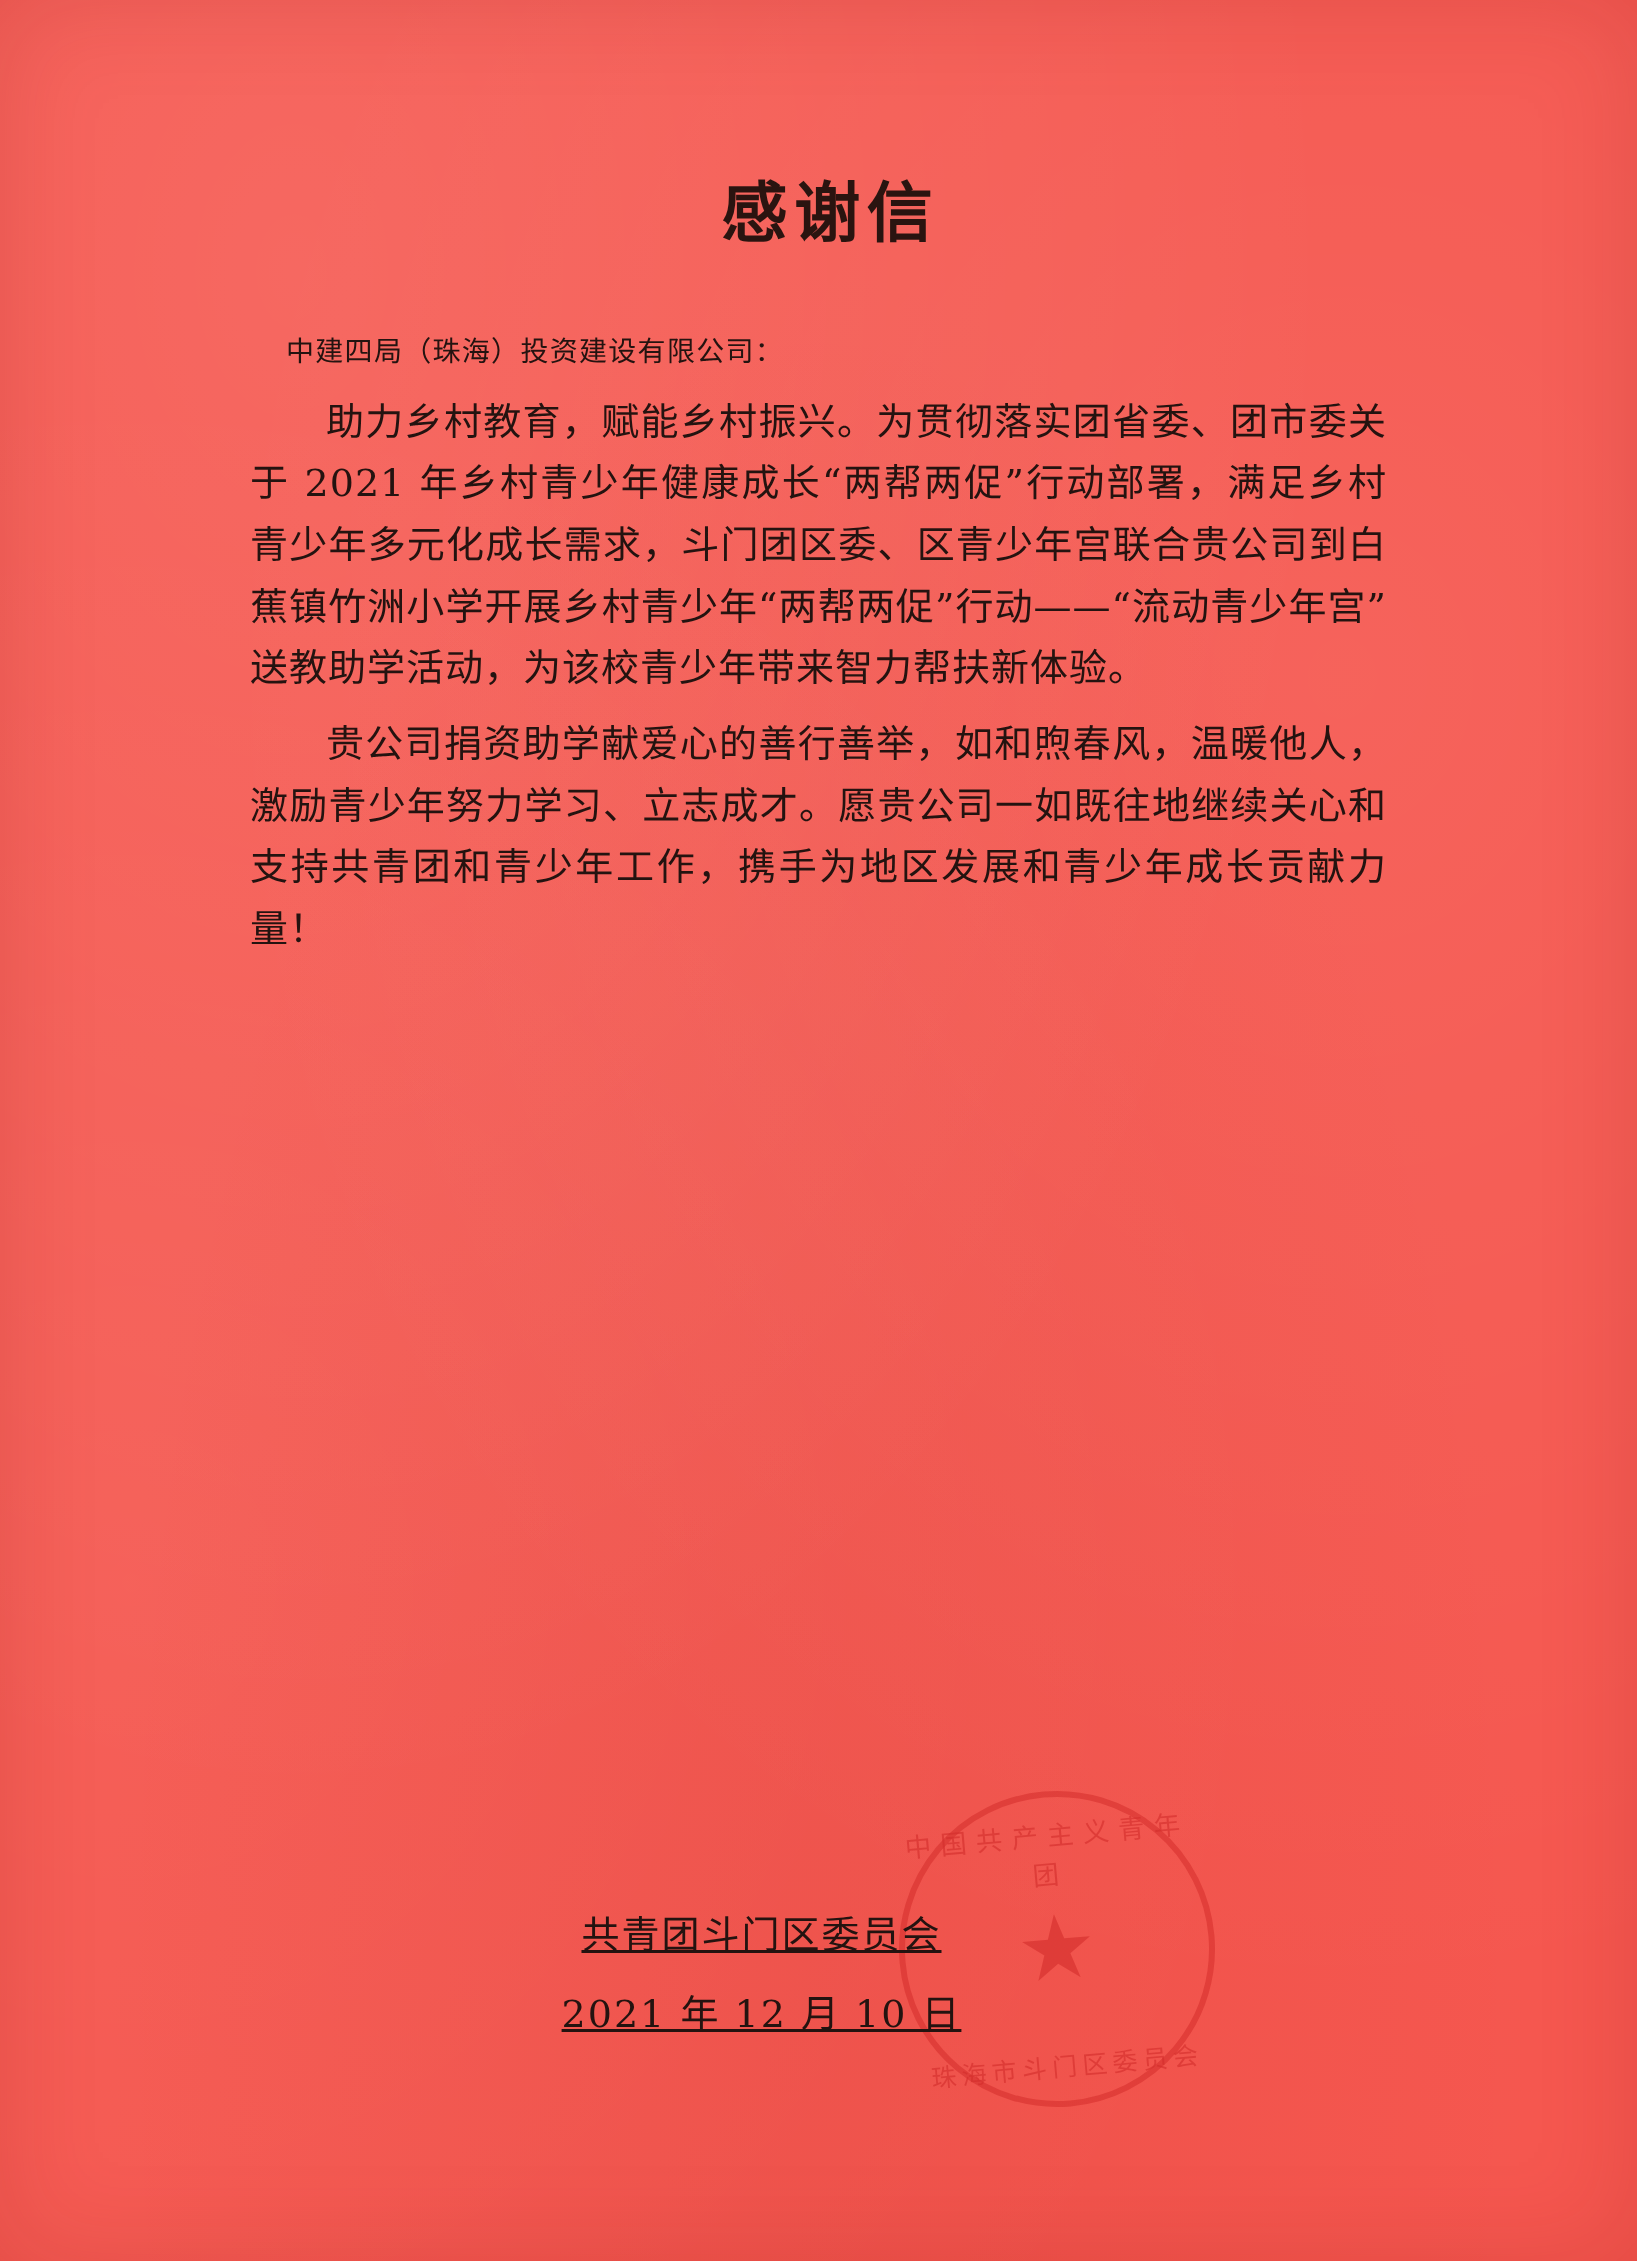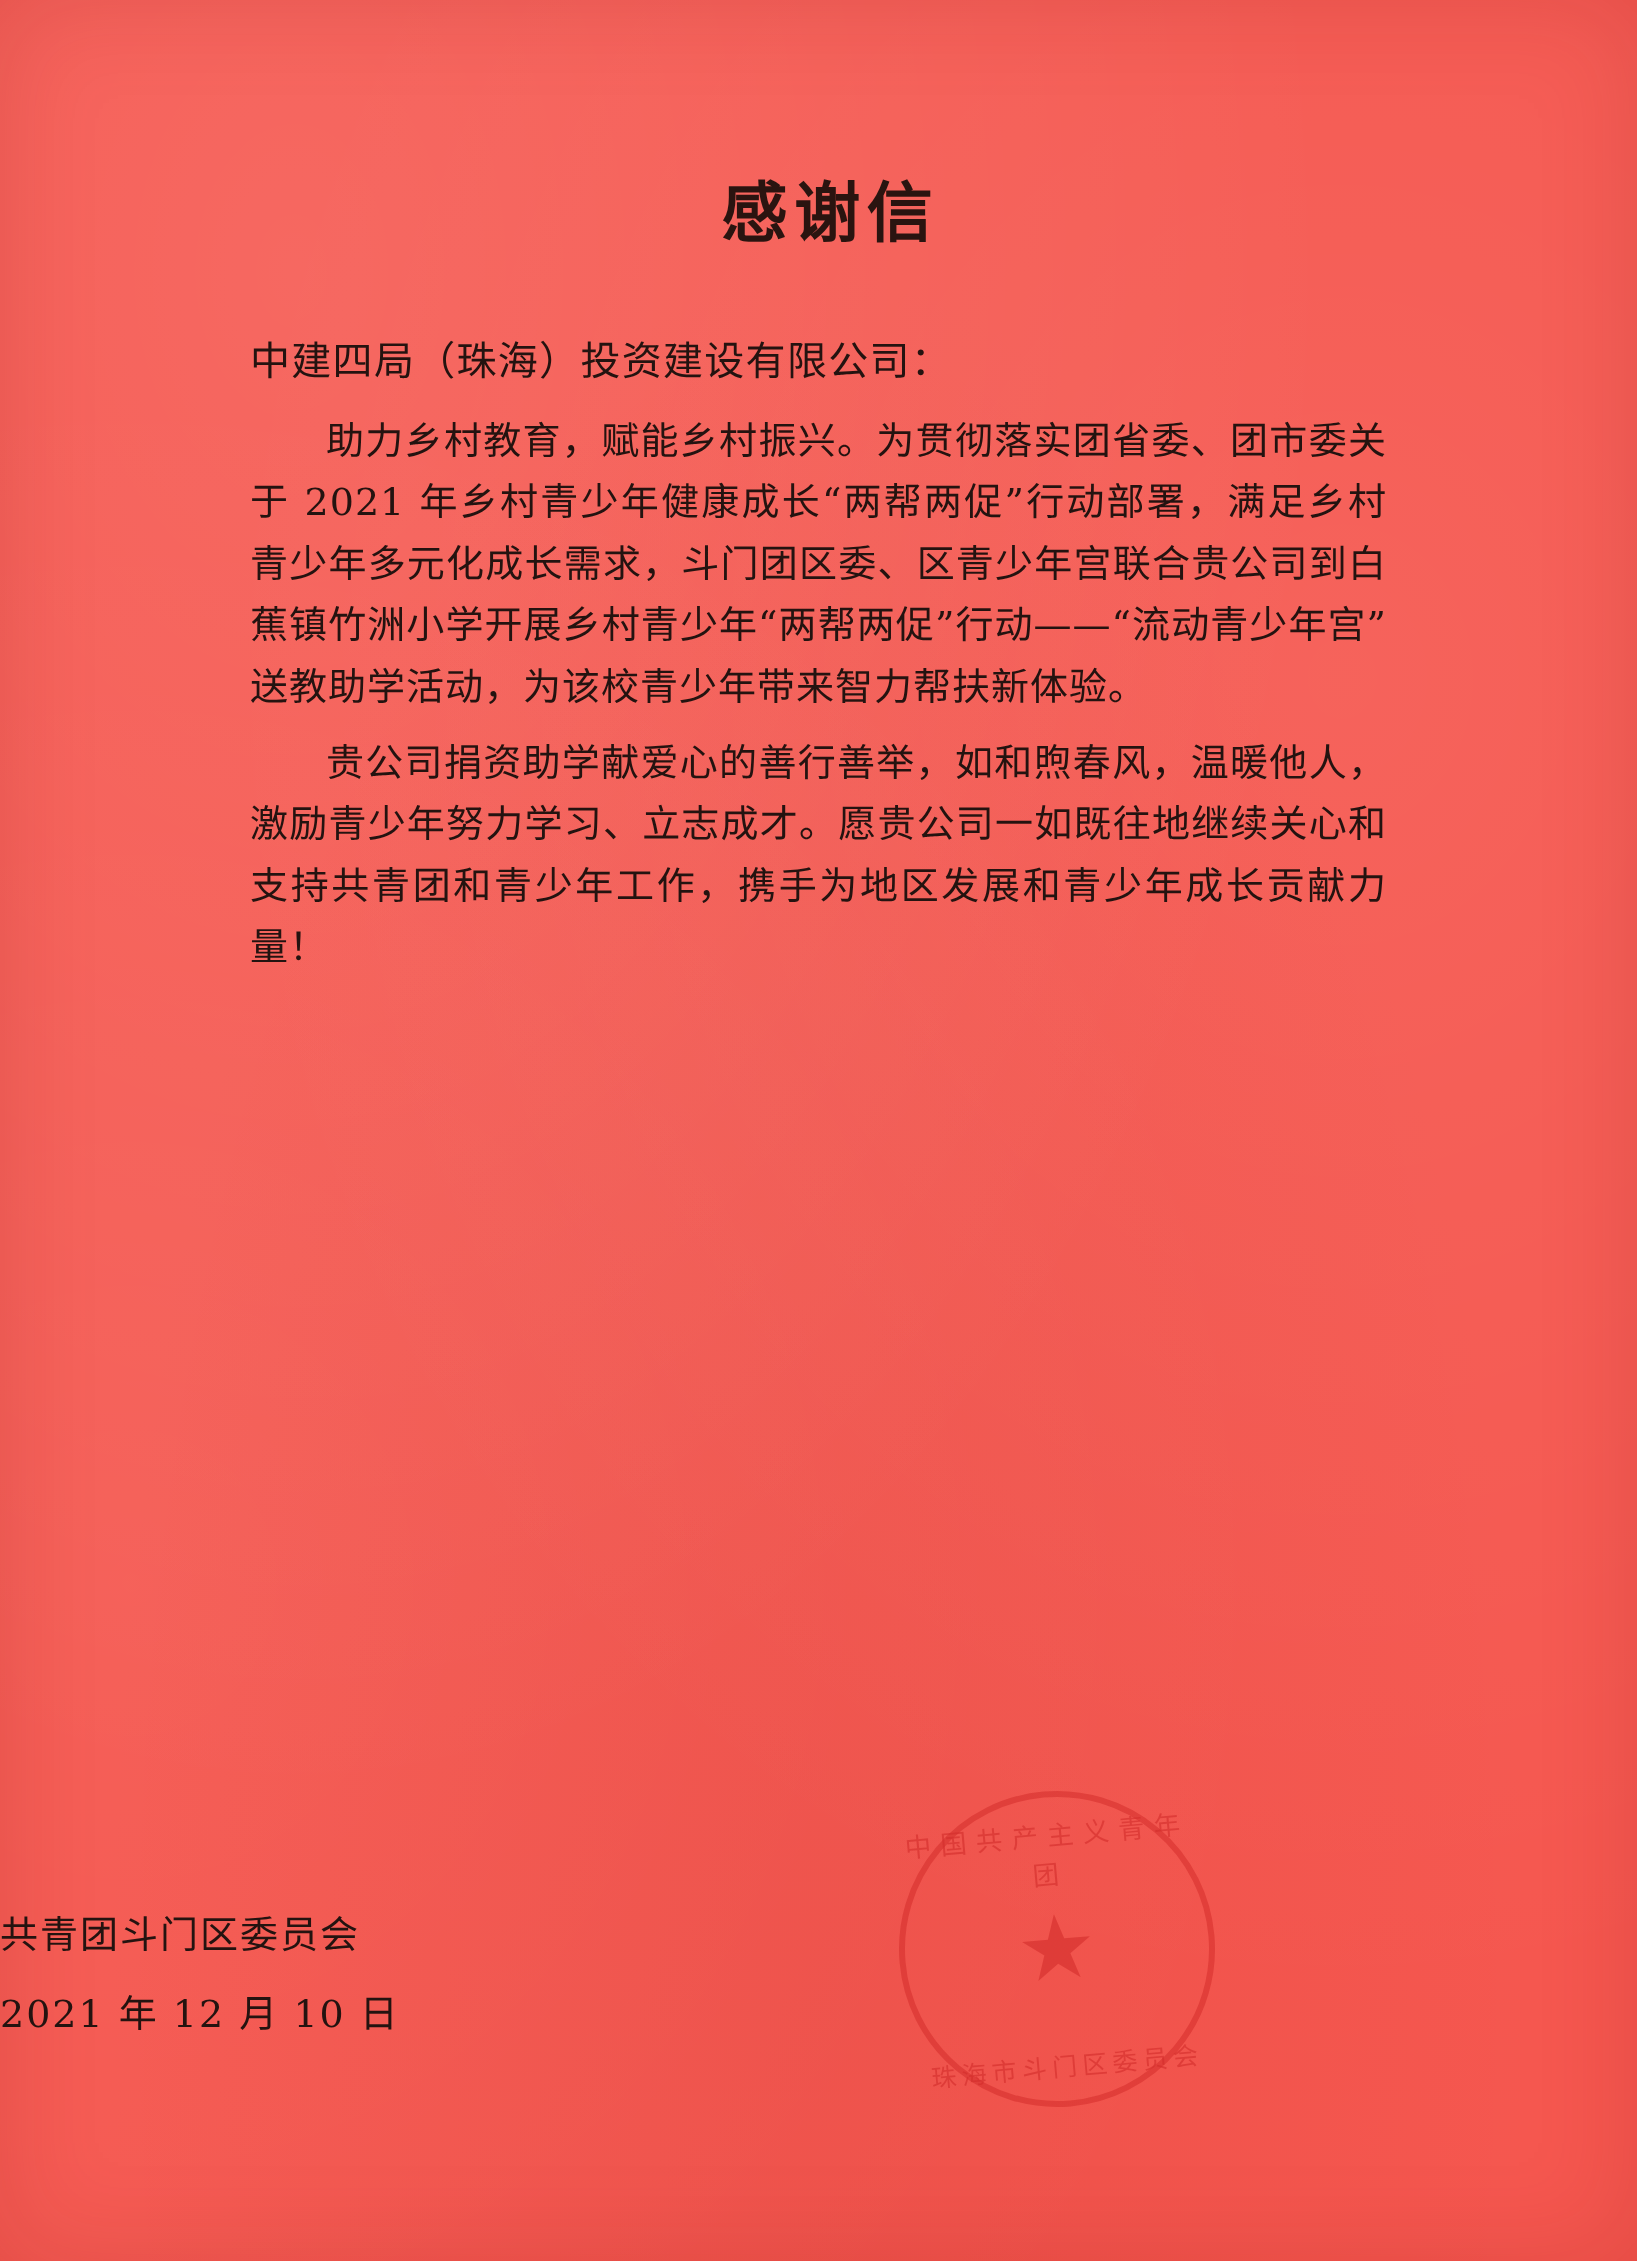--- a/index.html
+++ b/index.html
@@ -53,25 +53,26 @@
   }
 
   .body-block {
     position: absolute;
     top: 330px;
     left: 250px;
     width: 1137px;
   }
 
   .salutation {
-    font-size: 40px;
+    font-size: 28px;
     line-height: 1.55;
     color: #241310;
     letter-spacing: 1.3px;
     margin-bottom: 18.5px;
+    margin-left: 36px;
   }
 
   .para {
     font-size: 38px;
     line-height: 1.62;
     color: #241310;
     letter-spacing: 1px;
     text-align: justify;
     text-align-last: left;
     text-indent: 2em;
@@ -79,24 +80,26 @@
     word-break: break-all;
   }
 
   .signature-block {
     position: absolute;
     left: 0;
     top: 1904px;
     width: 100%;
   }
   .sig-line {
+    text-align: center;
     font-size: 38px;
     letter-spacing: 2px;
     color: #241310;
     padding-right: 114px;
+    text-decoration: underline;
   }
   .sig-org {
     margin-bottom: 24px;
   }
 
   
   .seal {
     position: absolute;
     left: 899px;
     top: 1791px;

